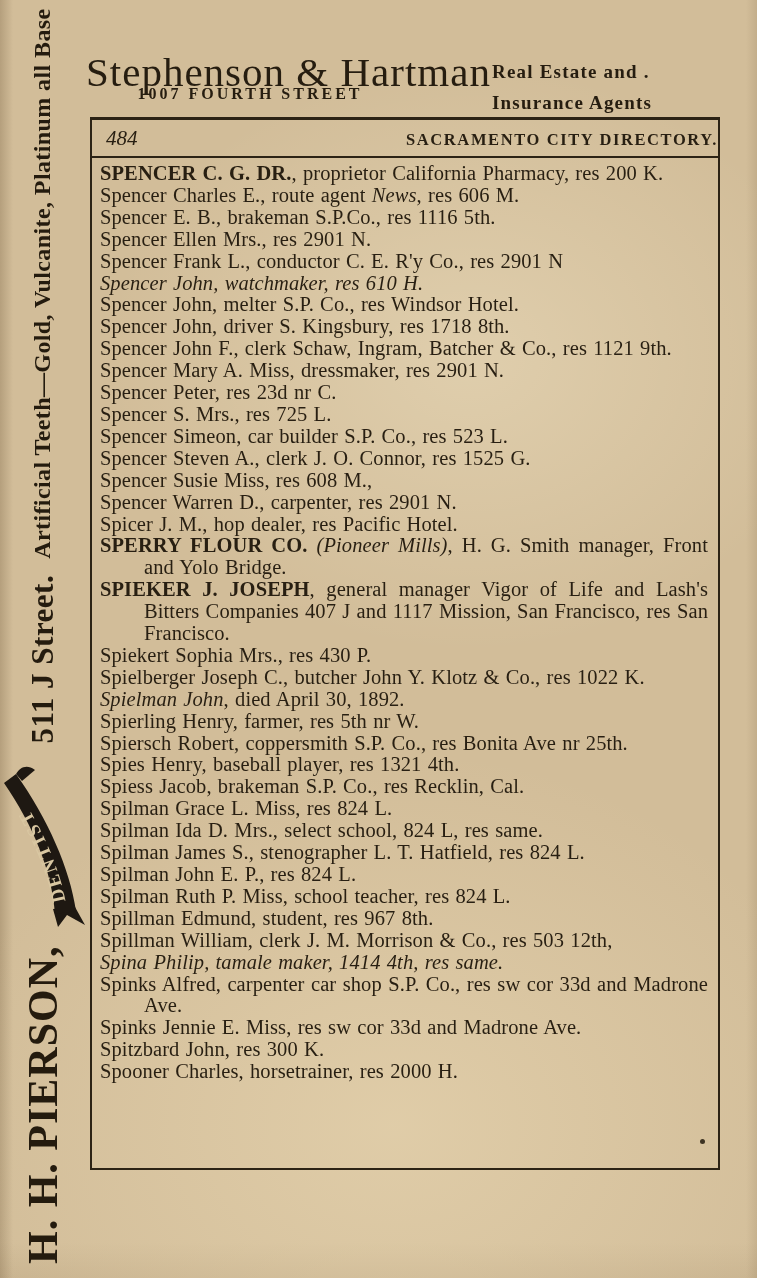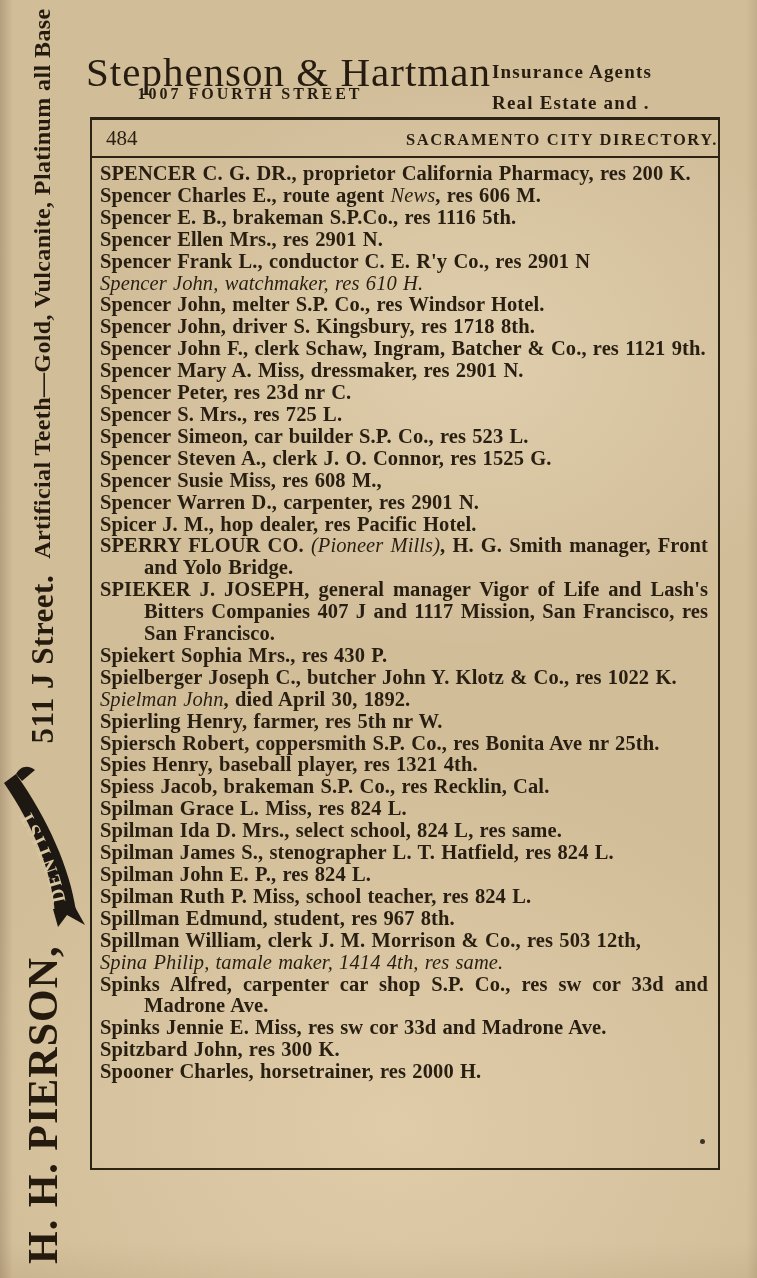--- a/index.html
+++ b/index.html
@@ -27,27 +27,27 @@
   .masthead-name{position:absolute;left:86px;top:48px;font-size:41px;letter-spacing:1px;
     color:#261d10;}
   .masthead-addr{position:absolute;left:100px;top:85px;width:300px;text-align:center;
     font-weight:700;font-size:16px;letter-spacing:3px;color:#261d10;}
   .masthead-right{position:absolute;left:492px;top:56px;font-weight:700;font-size:19px;
     letter-spacing:1.2px;color:#261d10;line-height:31px;}
   
   .content-box{position:absolute;left:90px;top:117px;width:630px;height:1053px;
     border:2px solid #2c2315;border-top-width:3px;box-sizing:border-box;overflow:hidden;}
   .box-header{position:relative;height:36px;border-bottom:2px solid #2c2315;}
-  .page-num{position:absolute;left:14px;top:6px;font-size:21px;}
+  .page-num{position:absolute;left:14px;top:6px;font-size:21px;font-style:italic;}
   .box-title{text-align:right;padding-top:10px;font-size:16.5px;font-weight:700;
     letter-spacing:1.6px;}
   .entries{padding:5px 10px 0 8px;font-size:20.5px;line-height:21.9px;
     letter-spacing:0.1px;word-spacing:1px;}
   .entry{padding-left:44px;text-indent:-44px;text-align:justify;}
-  .seg{font-weight:700;}
+  .seg{font-weight:400;}
   .seg-bold{font-weight:700;}
   .seg-italic{font-style:italic;}
   .speck{position:absolute;left:700px;top:1139px;width:5px;height:5px;border-radius:50%;
     background:#2c2315;opacity:0.9;}
 </style>
 </head>
 <body>
 
 <div class="page">
 
@@ -62,22 +62,22 @@
         <textPath href="#rbp" startOffset="4">DENTIST</textPath>
       </text>
     </svg>
     <span class="adv-addr">511 J Street.</span>
     <span class="adv-tag">Artificial Teeth—Gold, Vulcanite, Platinum all Base</span>
   </div>
 
   <div class="masthead-name">Stephenson &amp; Hartman</div>
   <div class="masthead-addr">1007 FOURTH STREET</div>
   <div class="masthead-right">
+    <div>Real Estate and .</div>
     <div>Insurance Agents</div>
-    <div>Real Estate and .</div>
   </div>
 
   <div class="content-box">
     <div class="box-header">
       <span class="page-num">484</span>
       <div class="box-title">SACRAMENTO CITY DIRECTORY.</div>
     </div>
     <div class="entries">
         <div class="entry"><span class="seg-bold">SPENCER C. G. DR.</span><span class="seg">, proprietor California Pharmacy, res 200 K.</span></div>
         <div class="entry"><span class="seg">Spencer Charles E., route agent </span><span class="seg-italic">News</span><span class="seg">, res 606 M.</span></div>

